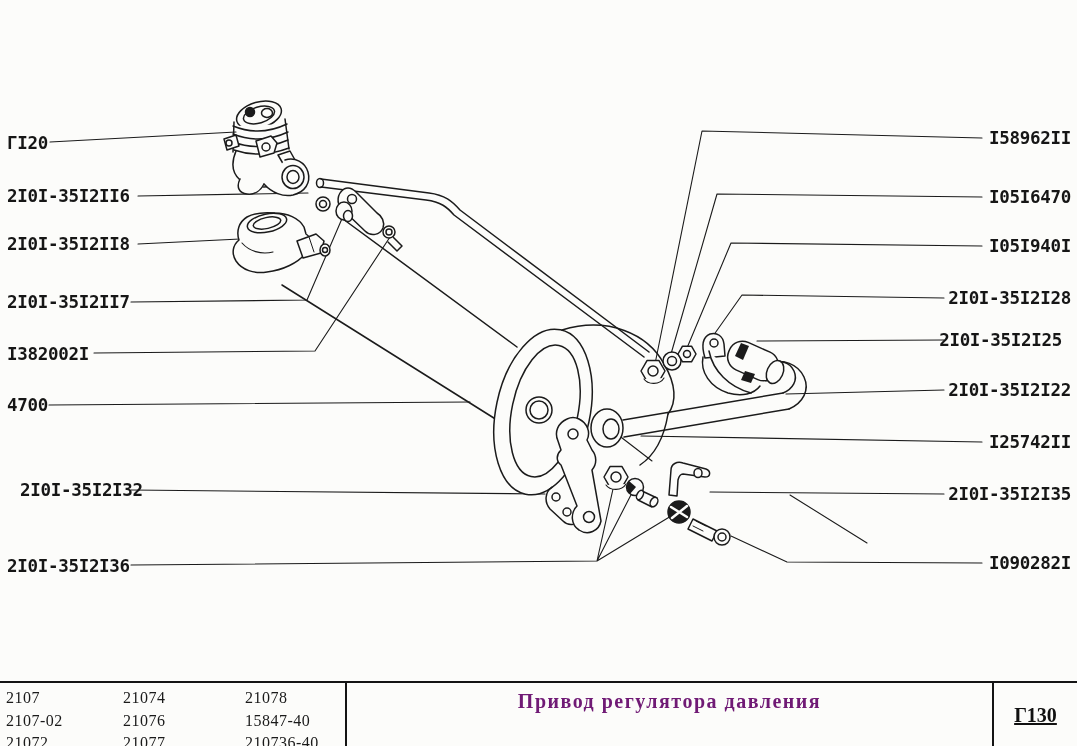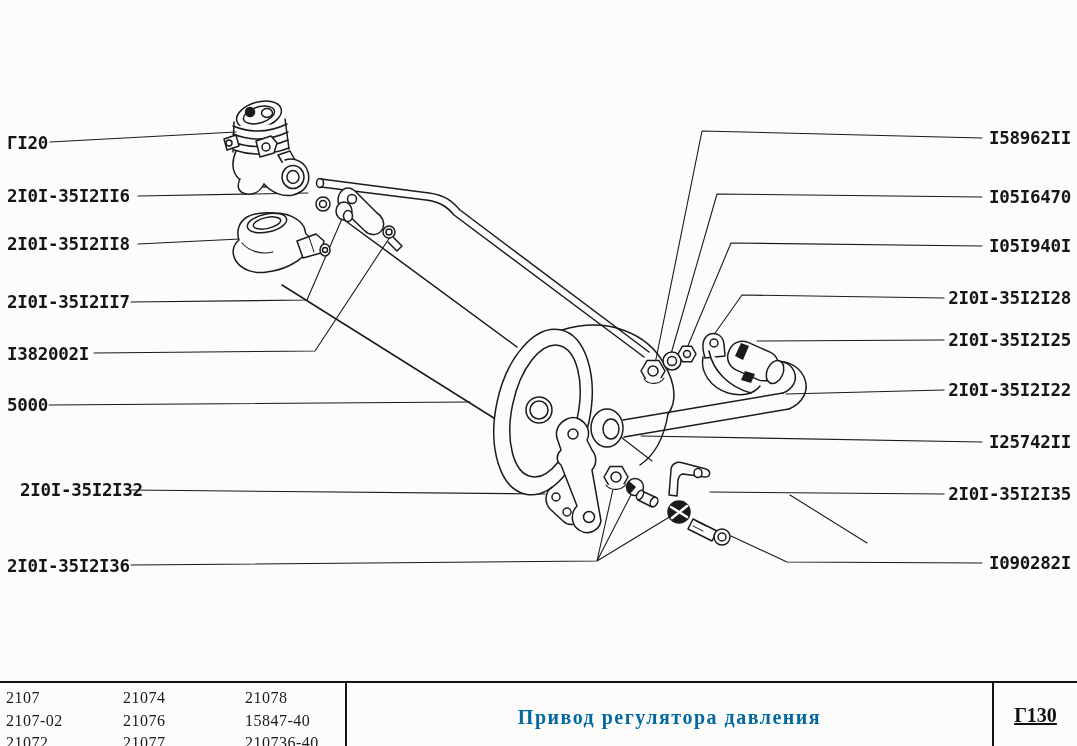--- a/index.html
+++ b/index.html
@@ -16,24 +16,24 @@
     letter-spacing:-0.3px;color:#161616;white-space:nowrap;
   }
   .part-label.right{text-align:right;}
   .footer-rule{position:absolute;background:#141414;}
   .model-cell{
     position:absolute;
     font:400 16px/18px "Liberation Serif", serif;
     color:#1a1a1a;white-space:nowrap;letter-spacing:0.5px;
   }
   .sheet-title{
-    position:absolute;top:705px;left:347px;width:645px;
+    position:absolute;top:689px;left:347px;width:645px;
     text-align:center;
     font:700 20px/24px "Liberation Serif", serif;
-    letter-spacing:1.5px;color:#0369a1;
+    letter-spacing:1.5px;color:#701a75;
   }
   .sheet-code{
     position:absolute;top:703px;left:994px;width:83px;
     text-align:center;
     font:700 20px/24px "Liberation Serif", serif;
     color:#111;
     text-decoration:underline;
   }
 </style>
 </head>
@@ -185,29 +185,29 @@
         <circle cx="722" cy="537" r="4"></circle>
       </g>
     </g>
   </svg>
 
   <div class="part-label" style="left:7px;top:133px">ГI20</div>
   <div class="part-label" style="left:7px;top:186px">2I0I-35I2II6</div>
   <div class="part-label" style="left:7px;top:234px">2I0I-35I2II8</div>
   <div class="part-label" style="left:7px;top:292px">2I0I-35I2II7</div>
   <div class="part-label" style="left:7px;top:344px">I382002I</div>
-  <div class="part-label" style="left:7px;top:395px">5000</div>
+  <div class="part-label" style="left:7px;top:395px">4700</div>
   <div class="part-label" style="left:20px;top:480px">2I0I-35I2I32</div>
   <div class="part-label" style="left:7px;top:556px">2I0I-35I2I36</div>
 
   <div class="part-label right" style="right:6px;top:128px">I58962II</div>
   <div class="part-label right" style="right:6px;top:187px">I05I6470</div>
   <div class="part-label right" style="right:6px;top:236px">I05I940I</div>
   <div class="part-label right" style="right:6px;top:288px">2I0I-35I2I28</div>
-  <div class="part-label right" style="right:6px;top:330px">2I0I-35I2I25</div>
+  <div class="part-label right" style="right:15px;top:330px">2I0I-35I2I25</div>
   <div class="part-label right" style="right:6px;top:380px">2I0I-35I2I22</div>
   <div class="part-label right" style="right:6px;top:432px">I25742II</div>
   <div class="part-label right" style="right:6px;top:484px">2I0I-35I2I35</div>
   <div class="part-label right" style="right:6px;top:553px">I090282I</div>
 
   <div class="footer-rule" style="left:0;top:681px;width:1077px;height:2px"></div>
   <div class="footer-rule" style="left:345px;top:682px;width:2px;height:64px"></div>
   <div class="footer-rule" style="left:992px;top:682px;width:2px;height:64px"></div>
 
   <div class="model-cell" style="left:6px;top:689px">2107</div>

